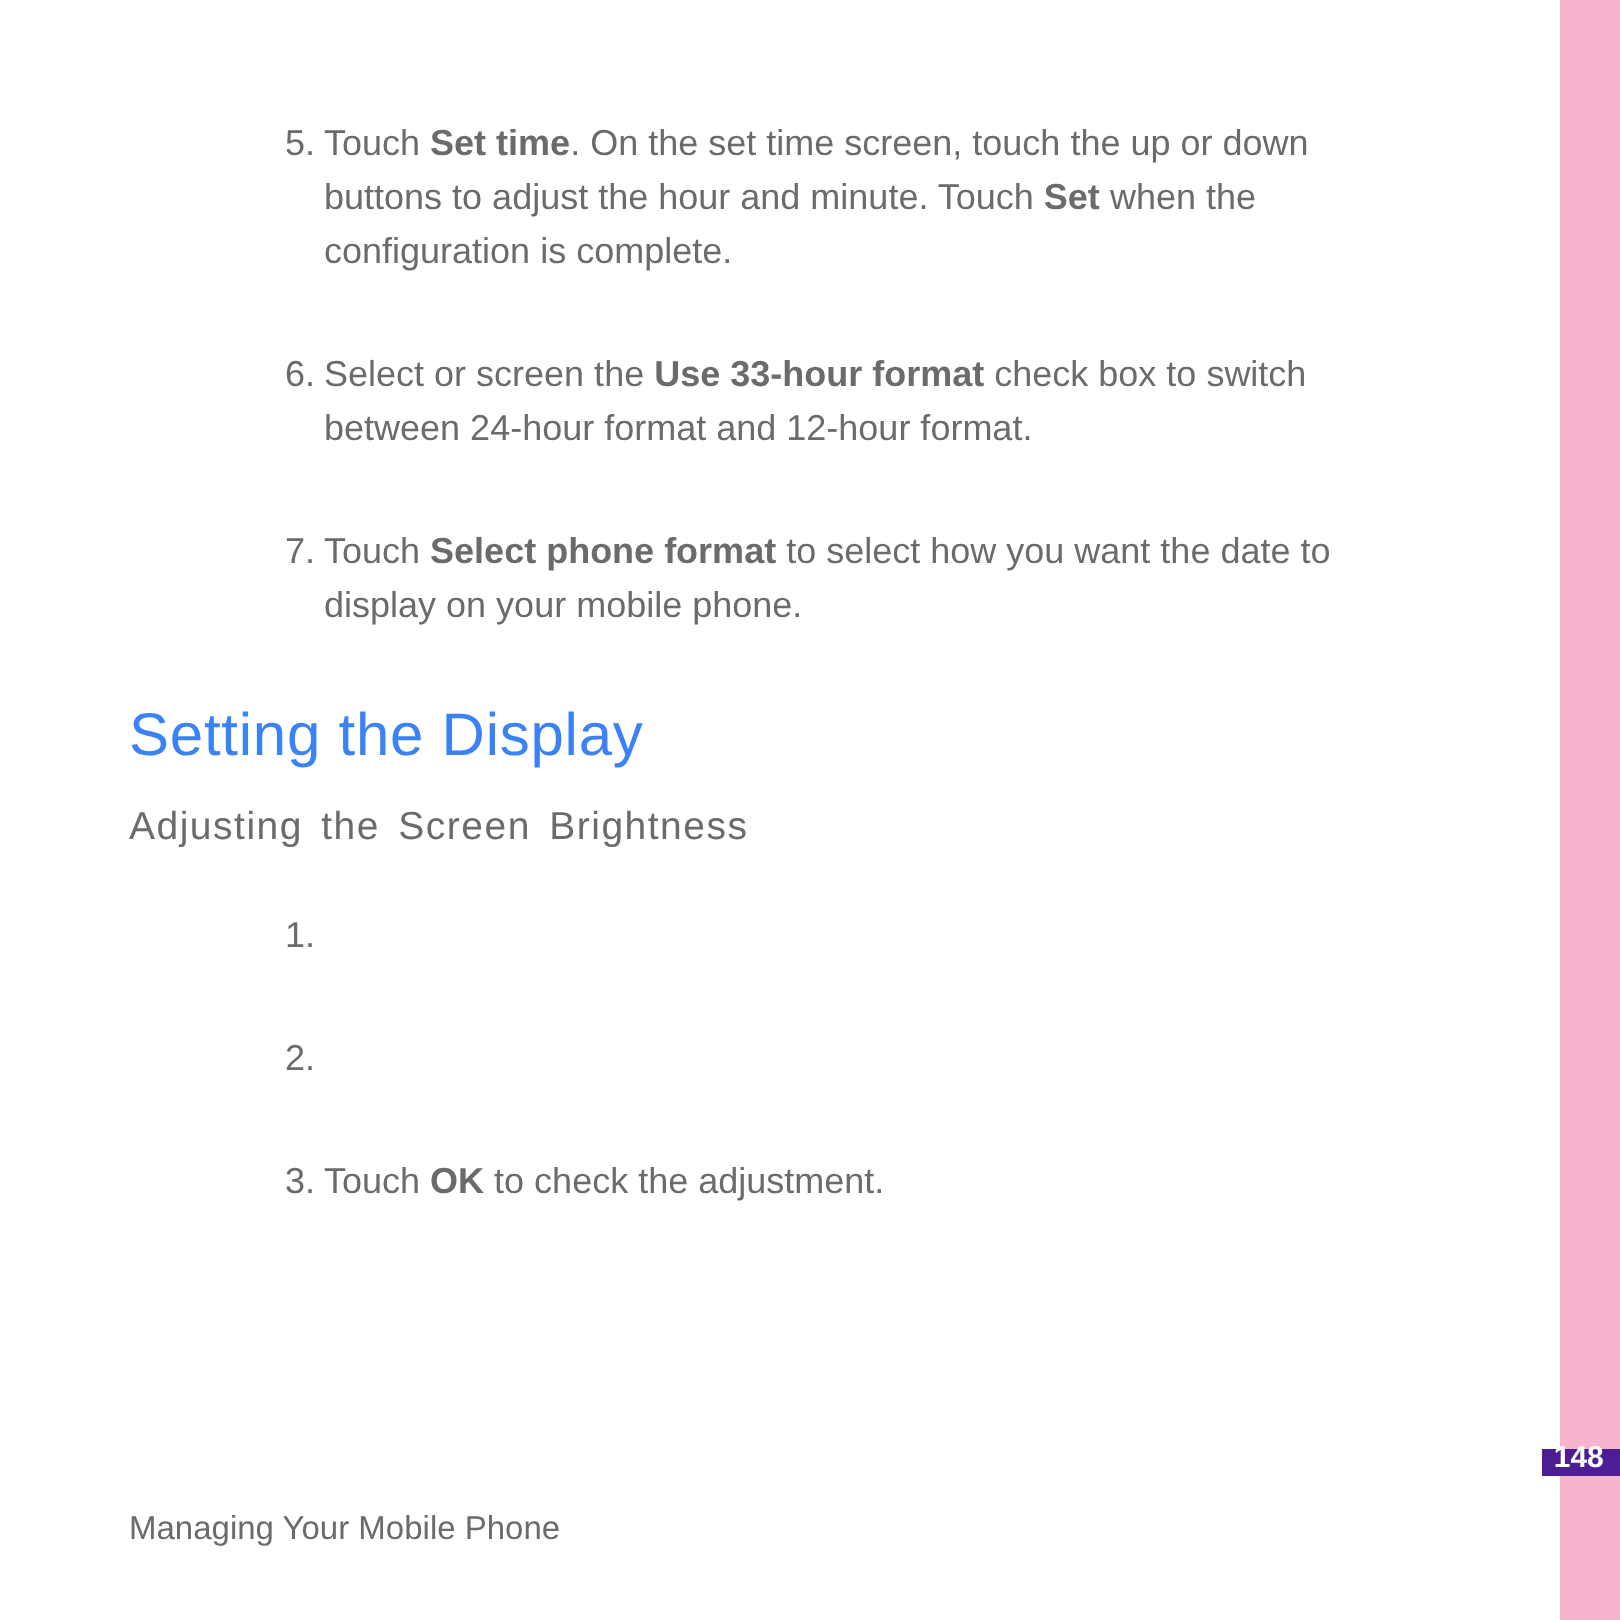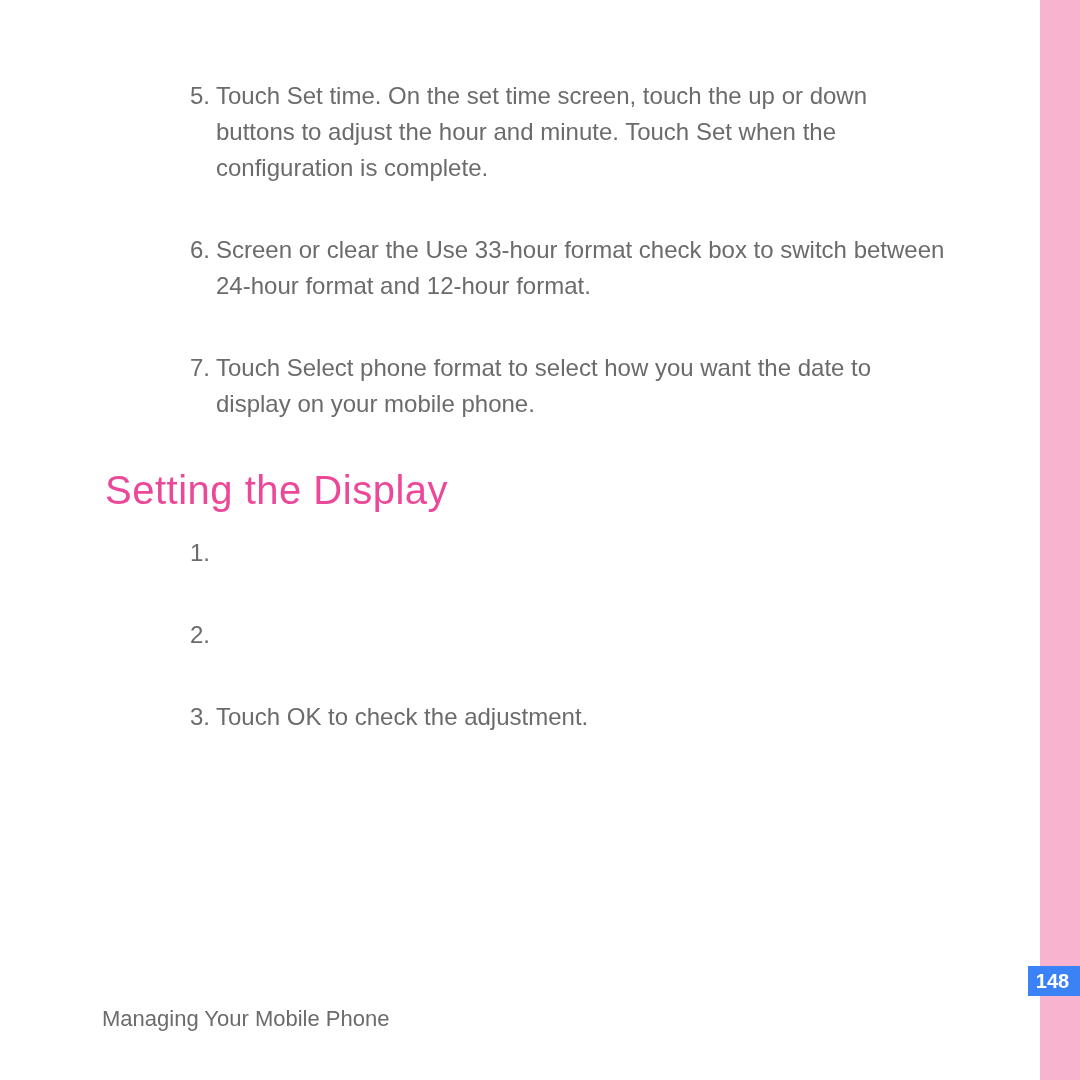--- a/index.html
+++ b/index.html
@@ -25,100 +25,99 @@
       top: 0;
       width: 40px;
       height: 1080px;
       background: #f8b4cf;
     }
     .page-number-tab {
       position: absolute;
       right: 0;
       top: 966px;
       width: 52px;
-      height: 30px;
-      background: #3b82f6;
+      height: 18px;
+      background: #4c1d95;
       color: #ffffff;
       font-size: 20px;
       font-weight: bold;
       display: flex;
-      align-items: center;
+      align-items: flex-end;
       justify-content: center;
       padding-right: 3px;
     }
     .list-item {
       display: flex;
       margin-bottom: 46px;
       font-size: 24px;
       line-height: 1.5;
     }
     .list-item .num {
       width: 130px;
       flex-shrink: 0;
       text-align: right;
       padding-right: 6px;
     }
     .list-item .txt {
       flex: 1;
     }
     .bold {
-      font-weight: normal;
+      font-weight: bold;
     }
     h1.section-heading {
       font-size: 40px;
       font-weight: normal;
-      color: #ec4899;
+      color: #3b82f6;
       margin-top: 4px;
       margin-bottom: 22px;
       letter-spacing: 0.5px;
-      margin-left: 19px;
     }
     h2.subsection-heading {
       font-size: 26px;
       font-weight: normal;
       color: #6b6b6b;
       margin-bottom: 40px;
       letter-spacing: 1px;
       word-spacing: 4px;
     }
     .footer-text {
       position: absolute;
       left: 86px;
       bottom: 48px;
       font-size: 22px;
       color: #6b6b6b;
-      margin-left: 16px;
     }
   </style>
 </head>
 <body>
 
 <div class="side-bar"></div>
 <div class="page-number-tab">
   <span>148</span>
 </div>
 
 <div class="page-content">
 
   <div id="steps-a">
       <div class="list-item">
         <div class="num">5.</div>
         <div class="txt"><span>Touch </span><span class="bold">Set time</span><span>. On the set time screen, touch the up or down buttons to adjust the hour and minute. Touch </span><span class="bold">Set</span><span> when the configuration is complete.</span></div>
       </div>
       <div class="list-item">
         <div class="num">6.</div>
-        <div class="txt"><span>Screen or clear the </span><span class="bold">Use 33-hour format</span><span> check box to switch between 24-hour format and 12-hour format.</span></div>
+        <div class="txt"><span>Select or screen the </span><span class="bold">Use 33-hour format</span><span> check box to switch between 24-hour format and 12-hour format.</span></div>
       </div>
       <div class="list-item">
         <div class="num">7.</div>
         <div class="txt"><span>Touch </span><span class="bold">Select phone format</span><span> to select how you want the date to display on your mobile phone.</span></div>
       </div>
     </div>
 
   <h1 class="section-heading">Setting the Display</h1>
+  <h2 class="subsection-heading">Adjusting the Screen Brightness</h2>
 
   <div id="steps-b">
       <div class="list-item">
         <div class="num">1.</div>
       </div>
       <div class="list-item">
         <div class="num">2.</div>
       </div>
       <div class="list-item">
         <div class="num">3.</div>

